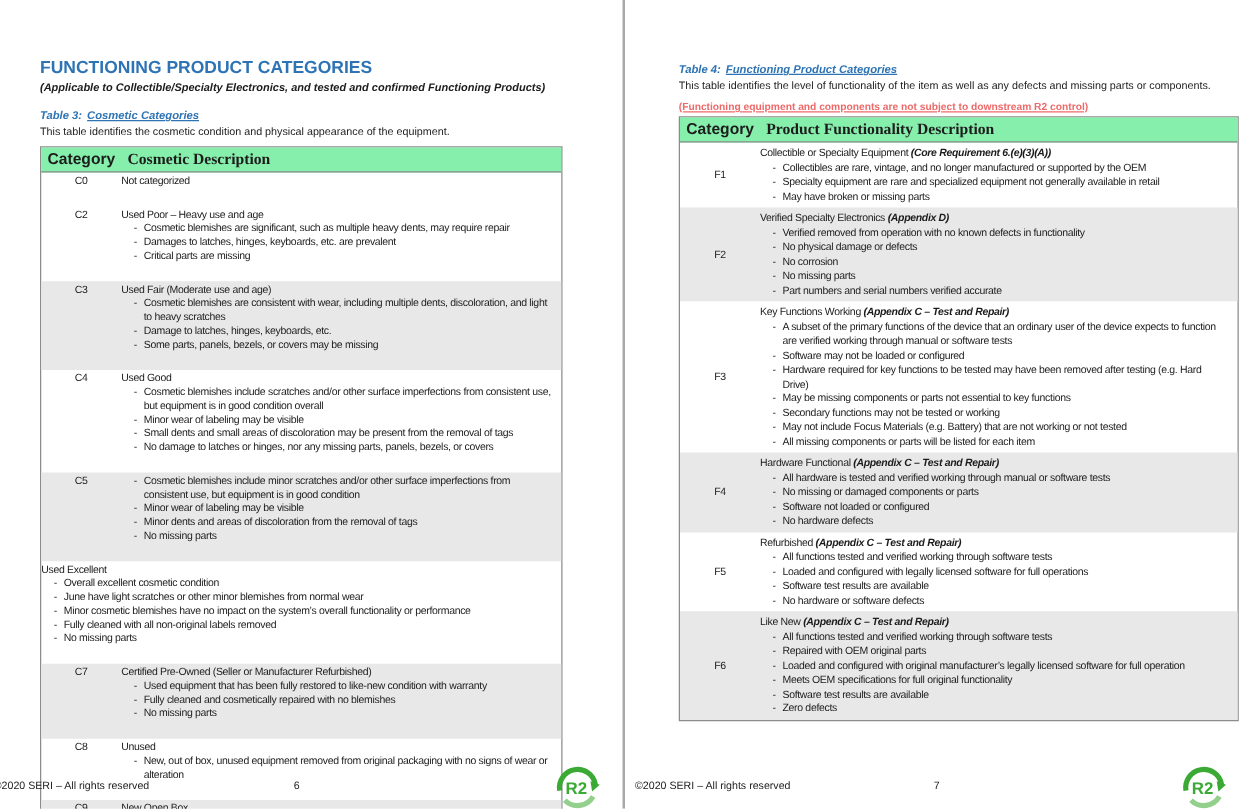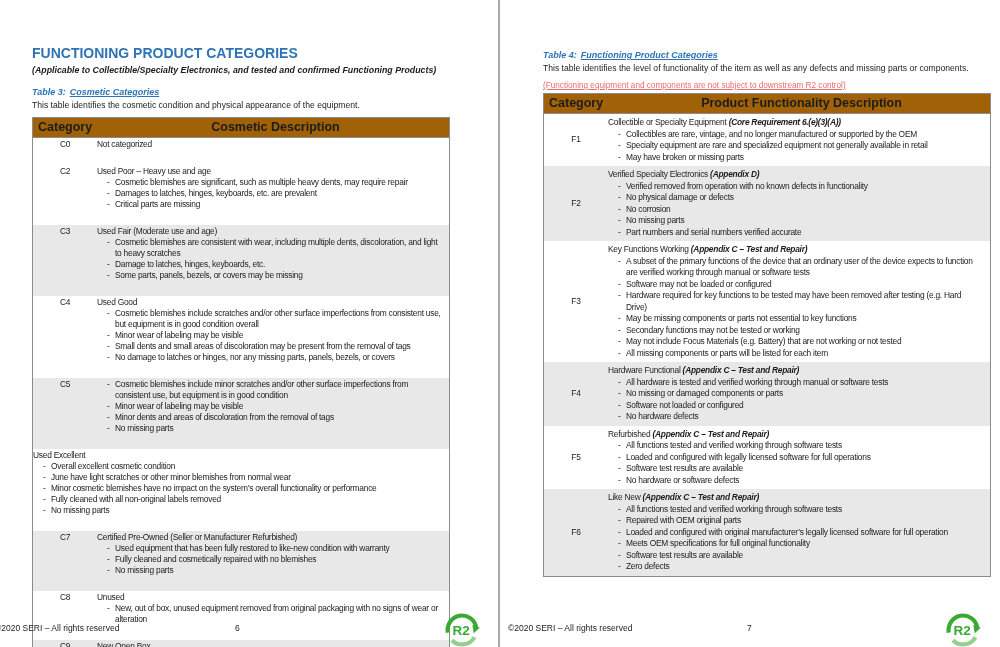--- a/index.html
+++ b/index.html
@@ -15,26 +15,26 @@
   .content{position:absolute;}
   #page-left .content{left:32px;top:33px;width:416px;}
   #page-right .content{left:42px;top:38px;width:446px;}
 
   .doc-title{font-size:14px;font-weight:bold;color:#2E74B5;line-height:17px;margin:0 0 3px 0;}
   .doc-subtitle{font-size:8.8px;font-weight:bold;font-style:italic;line-height:11px;margin:0 0 11px 0;}
   .tbl-label{font-size:9px;font-weight:bold;font-style:italic;color:#2E74B5;line-height:11px;margin:0 0 2px 0;}
   .tbl-label .link{text-decoration:underline;margin-left:4px;}
   .tbl-intro{font-size:8.6px;line-height:11px;margin:0 0 6px 0;color:#222;}
   #page-right .tbl-intro{margin-bottom:7px;}
-  .note{font-size:8.2px;font-weight:normal;color:#ee6a6a;text-decoration:underline;line-height:10px;margin:0 0 2px 0;}
+  .note{font-size:8.2px;font-weight:bold;color:#ee6a6a;text-decoration:underline;line-height:10px;margin:0 0 2px 0;}
 
   .tbl{border:1px solid #8c8c8c;width:100%;}
-  .thead{display:flex;background:#a16207;border-bottom:1px solid #8c8c8c;font-weight:bold;font-size:12.5px;line-height:14px;padding:2px 0 3px 0;}
+  .thead{display:flex;background:#86efac;border-bottom:1px solid #8c8c8c;font-weight:bold;font-size:12.5px;line-height:14px;padding:2px 0 3px 0;}
   .thead .cat-h{flex:0 0 64px;padding-left:5px;}
-  .thead .desc-h{flex:1;text-align:center;}
+  .thead .desc-h{flex:1;font-family:Liberation Serif, serif;}
 
   .trow{display:flex;font-size:8.4px;letter-spacing:-0.25px;}
   #page-left .trow{line-height:11px;padding:1px 0 15px 0;}
   #page-right .trow{line-height:11.5px;padding:3px 0 3px 0;}
   .trow.shaded{background:#E8E8E8;}
   .trow .cat{flex:0 0 64px;text-align:center;}
   #page-left .trow .cat{padding-top:0;}
   #page-right .trow .cat{display:flex;align-items:center;justify-content:center;}
   .trow .desc{flex:1;padding-right:6px;}
   .rtitle b{font-weight:normal;}

